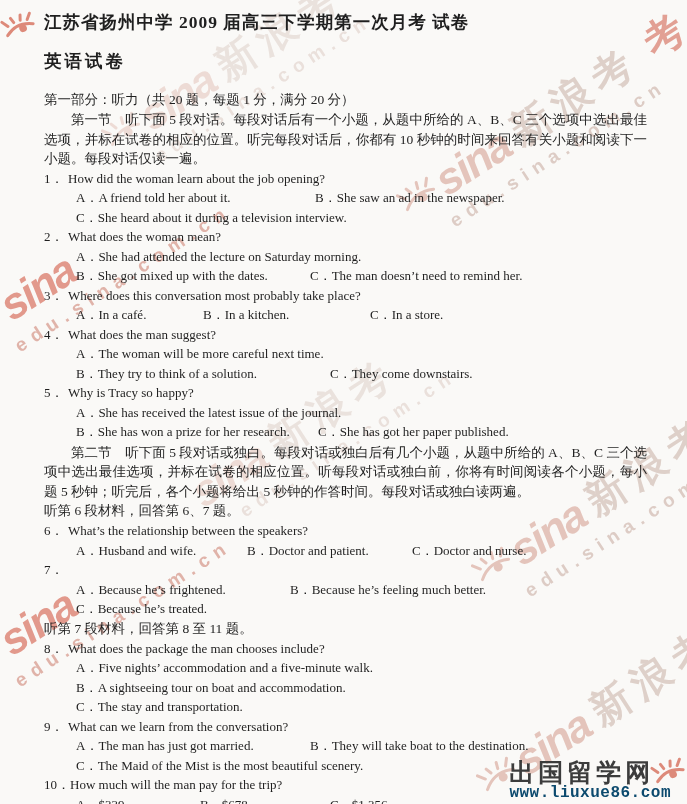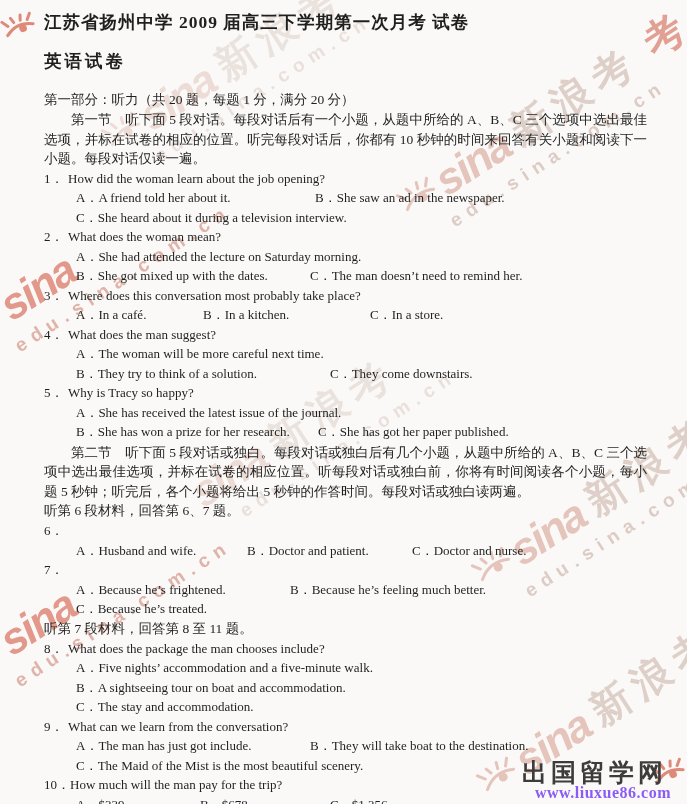--- a/index.html
+++ b/index.html
@@ -17,21 +17,21 @@
   .intro{font-size:13.5px;line-height:19.5px;text-indent:2em;text-align:justify;margin:1px 0 0 0;}
   .note{font-size:13.5px;line-height:20px;}
   .q{font-size:13px;}
   .q-line{display:flex;line-height:19.5px;}
   .q-num{flex:none;min-width:24px;}
   .opt-row{padding-left:32px;line-height:19.5px;white-space:nowrap;}
   .opt{display:inline-block;vertical-align:top;}
   
   .footer{position:absolute;right:16px;bottom:2px;z-index:3;text-align:center;line-height:1.05;}
   .footer .site-name{font-size:25px;font-weight:bold;color:#3c3c3c;letter-spacing:4px;font-family:"Liberation Sans","DejaVu Sans",sans-serif;text-align:center;}
-  .footer .site-url{font-size:16px;font-weight:bold;color:#8b5cf6;font-family:Liberation Serif, serif;letter-spacing:.5px;margin-left:17px;}
+  .footer .site-url{font-size:16px;font-weight:bold;color:#0c4a6e;font-family:Liberation Mono, monospace;letter-spacing:.5px;margin-left:17px;}
   
   .wm{position:absolute;z-index:1;transform:rotate(-33deg);transform-origin:left top;
       white-space:nowrap;pointer-events:none;user-select:none;}
   .wm-main{display:flex;align-items:center;font-size:44px;line-height:1;}
   .sina-txt{font-family:"Liberation Sans","DejaVu Sans",sans-serif;font-style:italic;font-weight:bold;letter-spacing:-2px;margin-left:4px;}
   .cn-txt{font-weight:bold;letter-spacing:8px;margin-left:10px;font-size:40px;}
   .wm-url{font-family:"Liberation Sans","DejaVu Sans",sans-serif;font-weight:bold;
           font-size:19px;letter-spacing:7px;margin:6px 0 0 34px;}
   .wm-light .wm-main{color:#e4c4bb;}
   .wm-light .cn-txt{color:#ded0c9;}
@@ -248,20 +248,21 @@
     <div class="opt-row"><span class="opt">A．She has received the latest issue of the journal.</span></div>
     <div class="opt-row"><span class="opt" style="width:242px">B．She has won a prize for her research.</span><span class="opt">C．She has got her paper published.</span></div>
   </div>
 
   <div class="intro">第二节　听下面 5 段对话或独白。每段对话或独白后有几个小题，从题中所给的 A、B、C 三个选项中选出最佳选项，并标在试卷的相应位置。听每段对话或独白前，你将有时间阅读各个小题，每小题 5 秒钟；听完后，各个小题将给出 5 秒钟的作答时间。每段对话或独白读两遍。</div>
   <div class="note">听第 6 段材料，回答第 6、7 题。</div>
 
   <div class="q">
     <div class="q-line">
         <span class="q-num">6．</span>
+        <span>What’s the relationship between the speakers?</span>
       </div>
     <div class="opt-row"><span class="opt" style="width:171px">A．Husband and wife.</span><span class="opt" style="width:165px">B．Doctor and patient.</span><span class="opt">C．Doctor and nurse.</span></div>
   </div>
 
   <div class="q">
     <div class="q-line">
         <span class="q-num">7．</span>
       </div>
     <div class="opt-row"><span class="opt" style="width:214px">A．Because he’s frightened.</span><span class="opt">B．Because he’s feeling much better.</span></div>
     <div class="opt-row"><span class="opt">C．Because he’s treated.</span></div>
@@ -269,29 +270,29 @@
 
   <div class="note">听第 7 段材料，回答第 8 至 11 题。</div>
 
   <div class="q">
     <div class="q-line">
         <span class="q-num">8．</span>
         <span>What does the package the man chooses include?</span>
       </div>
     <div class="opt-row"><span class="opt">A．Five nights’ accommodation and a five-minute walk.</span></div>
     <div class="opt-row"><span class="opt">B．A sightseeing tour on boat and accommodation.</span></div>
-    <div class="opt-row"><span class="opt">C．The stay and accommodation.</span></div>
+    <div class="opt-row"><span class="opt">C．The stay and transportation.</span></div>
   </div>
 
   <div class="q">
     <div class="q-line">
         <span class="q-num">9．</span>
         <span>What can we learn from the conversation?</span>
       </div>
-    <div class="opt-row"><span class="opt" style="width:234px">A．The man has just got include.</span><span class="opt">B．They will take boat to the destination.</span></div>
+    <div class="opt-row"><span class="opt" style="width:234px">A．The man has just got married.</span><span class="opt">B．They will take boat to the destination.</span></div>
     <div class="opt-row"><span class="opt">C．The Maid of the Mist is the most beautiful scenery.</span></div>
   </div>
 
   <div class="q">
     <div class="q-line">
         <span class="q-num">10．</span>
         <span>How much will the man pay for the  trip?</span>
       </div>
     <div class="opt-row"><span class="opt" style="width:124px">A．$339.</span><span class="opt" style="width:130px">B．$678.</span><span class="opt">C．$1,356.</span></div>
   </div>

